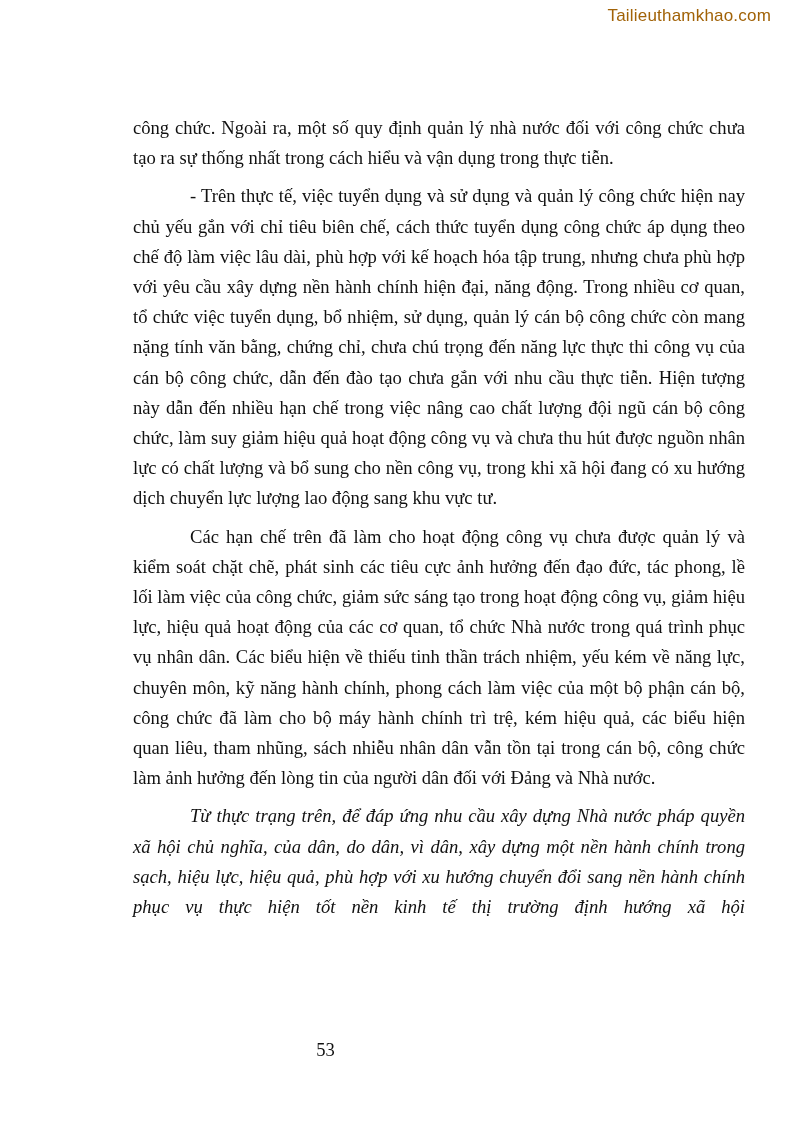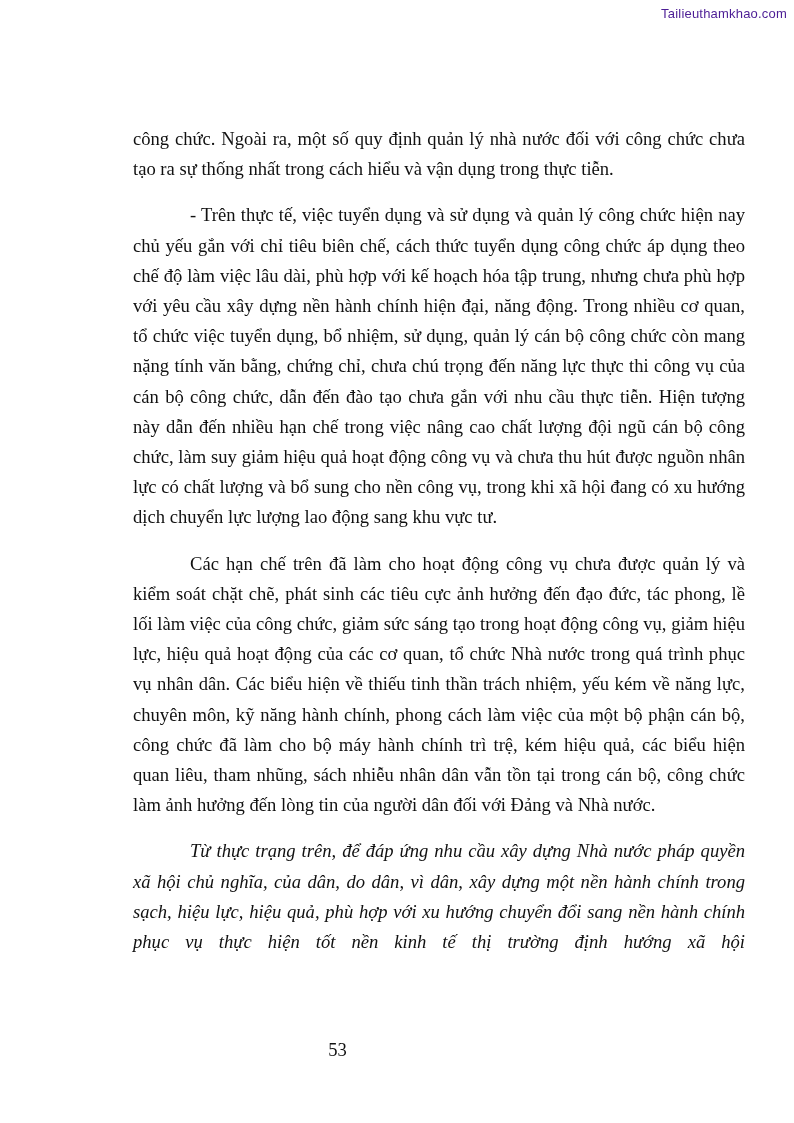--- a/index.html
+++ b/index.html
@@ -1,31 +1,31 @@
 <!DOCTYPE html>
 <html><head>
 <meta charset="utf-8">
 <style>
   html, body { margin:0; padding:0; background:#ffffff; }
   body { width:794px; height:1123px; position:relative; overflow:hidden; }
   .watermark {
-    position:absolute; top:6px; right:7px;
-    font-family:"Liberation Sans", sans-serif; font-size:13px; color:#4c1d95;
+    position:absolute; top:6px; right:23px;
+    font-family:"Liberation Sans", sans-serif; font-size:17px; color:#a16207;
     letter-spacing:0.2px;
   }
   .page {
     position:absolute; left:133px; top:108px; width:612px;
     font-family:"Liberation Serif", serif; font-size:18.6px; color:#111;
     line-height:30.2px; text-align:justify;
   }
-  .page p { margin:16px 0 8px 0; }
+  .page p { margin:5px 0 8px 0; }
   .page p.indent { text-indent:57px; }
   .page p.last { text-align-last:justify;font-style:italic; }
   .page-number {
-    position:absolute; top:1039px; left:12px; width:651px; text-align:center;
+    position:absolute; top:1039px; left:0; width:651px; text-align:center;
     font-family:"Liberation Serif", serif; font-size:18.6px; color:#111;
   }
 </style>
 </head>
 <body>
 
 <div class="watermark">Tailieuthamkhao.com</div>
 
 <div class="page">
   <p>công chức. Ngoài ra, một số quy định quản lý nhà nước đối với công chức chưa tạo ra sự thống nhất trong cách hiểu và vận dụng trong thực tiễn.</p>

